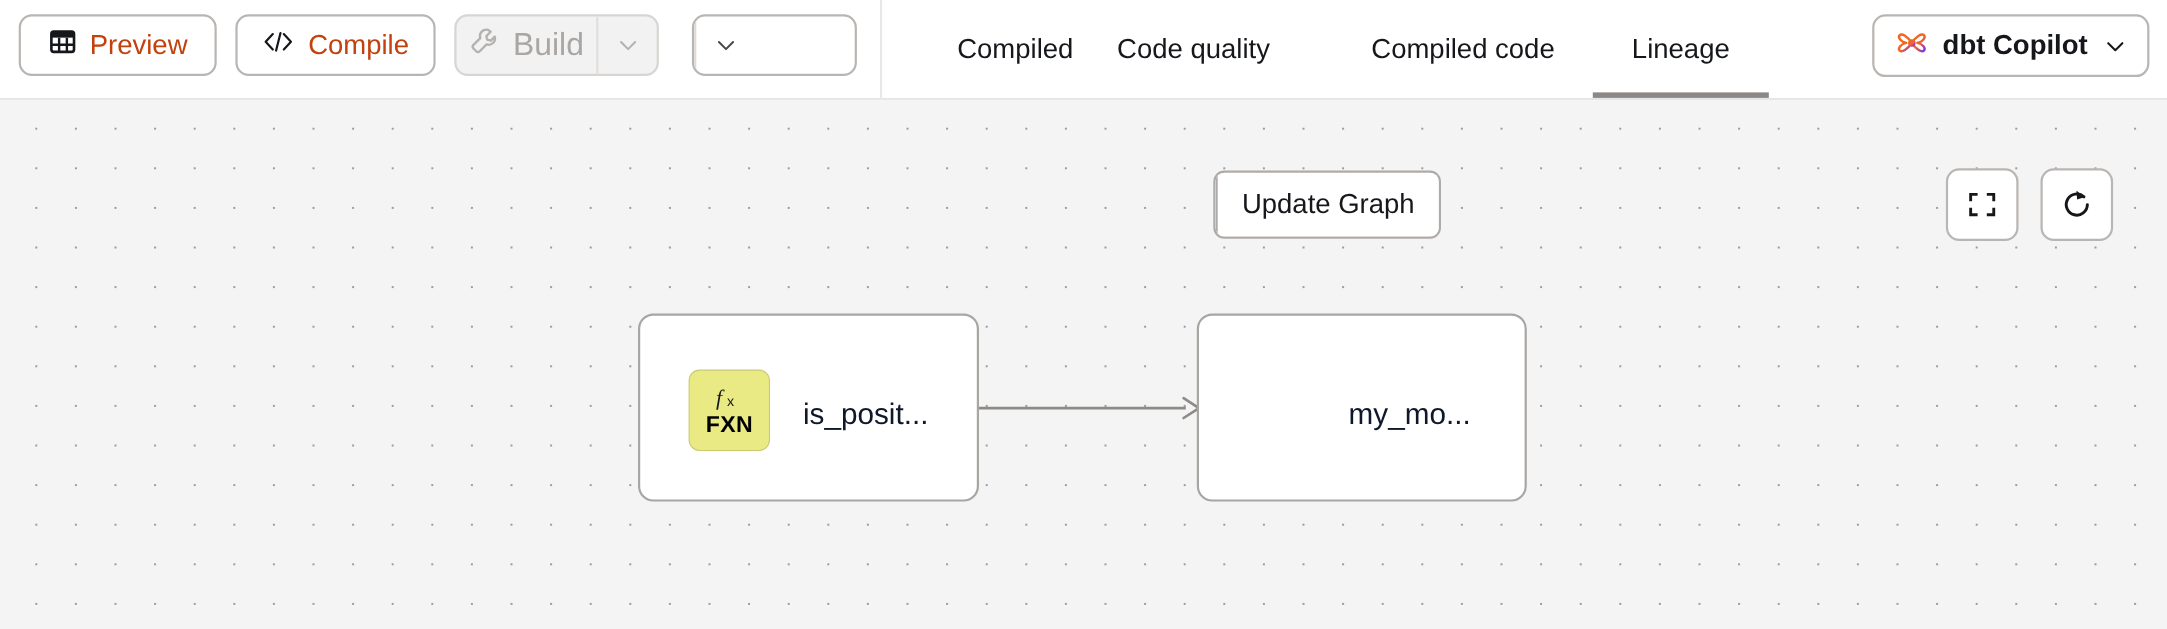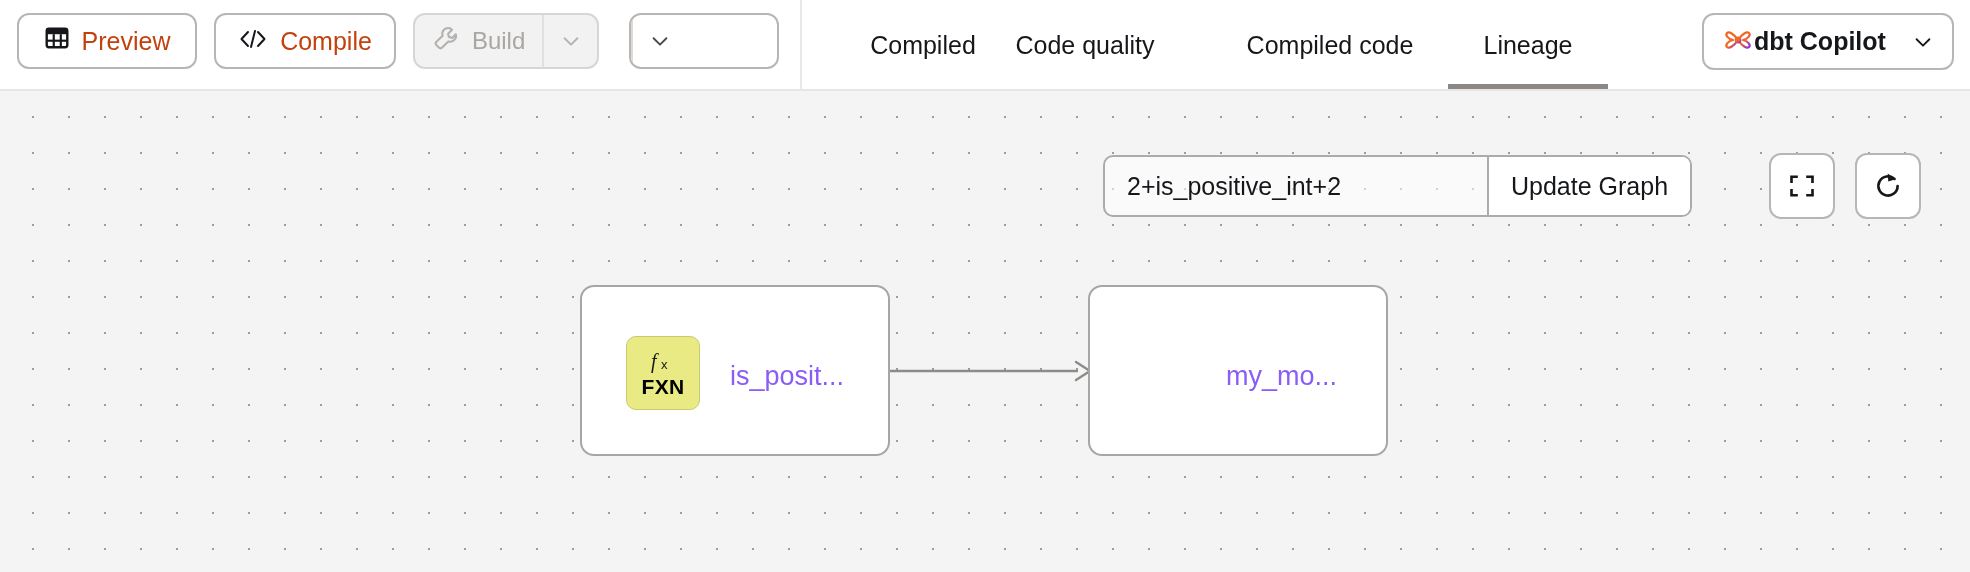--- a/index.html
+++ b/index.html
@@ -50,21 +50,21 @@
     height: 56px;
     border: 2px solid #b9b5b2;
     border-radius: 12px;
     overflow: hidden;
     background: #ffffff;
   }
   .split .main-part {
     display: flex; align-items: center; justify-content: center;
     gap: 12px;
     padding: 0 22px;
-    font-size: 24px; color: #15171a;
+    font-size: 29px; color: #15171a;
     cursor: pointer;
   }
   .split .caret-part {
     display: flex; align-items: center; justify-content: center;
     width: 56px;
     border-left: 2px solid #ddd9d6;
     cursor: pointer;
   }
 
   #btn-build { left: 413px; top: 13px; width: 186px;
@@ -98,20 +98,21 @@
   #tab-results   { left: 58px;  width: 130px; }
   #tab-code-quality { left: 190px; width: 190px; }
   #tab-compiled-code { left: 420px; width: 220px; }
   #tab-lineage   { left: 648px; width: 160px; text-align: center; }
 
   
   #copilot-btn {
     position: absolute; left: 1702px; top: 13px;
     width: 252px; height: 57px;
     display: flex; align-items: center;
+    gap: 12px;
     padding: 4px 18px;
     background: #ffffff;
     border: 2px solid #b9b5b2;
     border-radius: 12px;
     cursor: pointer;
   }
   #copilot-btn .copilot-label {
     font-size: 25px; font-weight: 700; color: #15171a; white-space: nowrap;
   }
   #copilot-btn .caret { margin-left: auto; }
@@ -189,21 +190,21 @@
   }
   .node-badge .badge-kind {
     font-size: 21px; font-weight: 700; color: #000000;
     line-height: 1; letter-spacing: 0.3px;
   }
   .badge-fxn { left: 44px; top: 49px; background: #eaea84; border: 1px solid #c9c96f; }
   .badge-mdl { left: 32px; top: 50px; background: #d7e8f8; }
 
   .node-label {
     position: absolute;
-    font-size: 27px; color: #8b5cf6; white-space: nowrap;
+    font-size: 27px; color: #0f172a; white-space: nowrap;
   }
   #label-is-positive-int { left: 148px; top: 74px; }
   #label-my-model        { left: 136px; top: 74px; }
 
   
   #edge-fxn-to-mdl {
     position: absolute; left: 888px; top: 252px;
     width: 206px; height: 56px;
     pointer-events: none;
   }
@@ -305,21 +306,20 @@
       <span class="copilot-label">dbt Copilot</span>
       <svg class="caret" viewBox="0 0 24 24" fill="none">
         <path d="M5 9 L12 16 L19 9" stroke="#15171a" stroke-width="2" stroke-linecap="round" stroke-linejoin="round"></path>
       </svg>
     </div>
   </div>
 
   <div class="canvas">
 
     <div id="graph-query-bar">
-      <input id="graph-query-input" type="text" value="2+is_positive_int+2" style="">
       <div id="update-graph-button">
         <span>Update Graph</span>
       </div>
     </div>
 
     <div class="icon-btn" id="fit-view-button">
       <svg width="30" height="30" viewBox="0 0 24 24" fill="none">
         <path d="M3.6 8.6 V4.6 H7.6" stroke="#15171a" stroke-width="2.1" stroke-linecap="square"></path>
         <path d="M16.4 4.6 H20.4 V8.6" stroke="#15171a" stroke-width="2.1" stroke-linecap="square"></path>
         <path d="M20.4 15.4 V19.4 H16.4" stroke="#15171a" stroke-width="2.1" stroke-linecap="square"></path>

